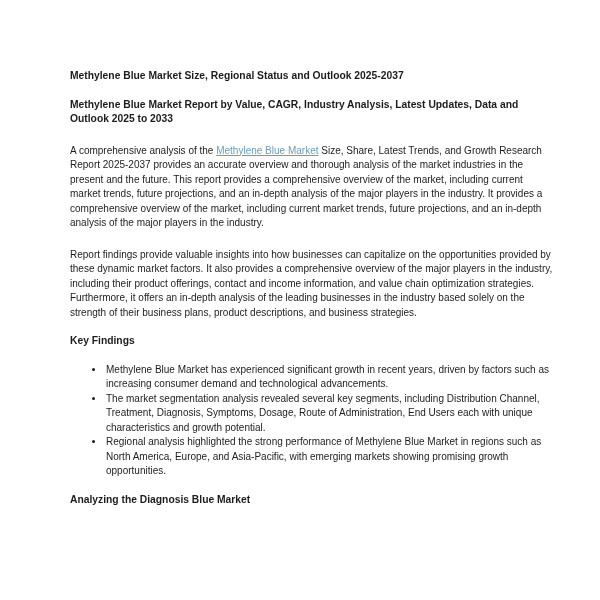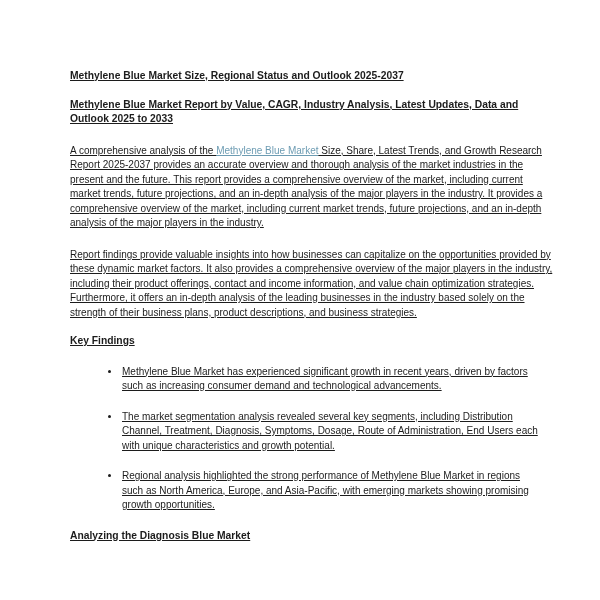--- a/index.html
+++ b/index.html
@@ -15,21 +15,20 @@
     color: #1c1c1c;
   }
   .doc-page {
     box-sizing: border-box;
     width: 600px;
     height: 600px;
     padding: 69px 44px 0 70px;
     background: #ffffff;
     font-size: 10px;
     line-height: 14.5px;
-    text-decoration: underline;
     -webkit-font-smoothing: antialiased;
   }
   .doc-heading {
     font-size: 10.3px;
     font-weight: bold;
     margin: 0 0 14px 0;
     line-height: 14.5px;
     color: #1c1c1c;
   }
   .doc-paragraph {
@@ -39,21 +38,21 @@
     color: #6d9cb3;
     text-decoration: underline;
     cursor: pointer;
   }
   ul.doc-list {
     margin: 0 0 14px 0;
     padding-left: 35px;
     list-style: disc outside;
   }
   ul.doc-list li {
-    margin: 16px;
+    margin: 0;
     padding-left: 1px;
   }
   .bold-label {
     font-weight: bold;
   }
 </style>
 </head>
 <body>
 
 <div class="doc-page">

